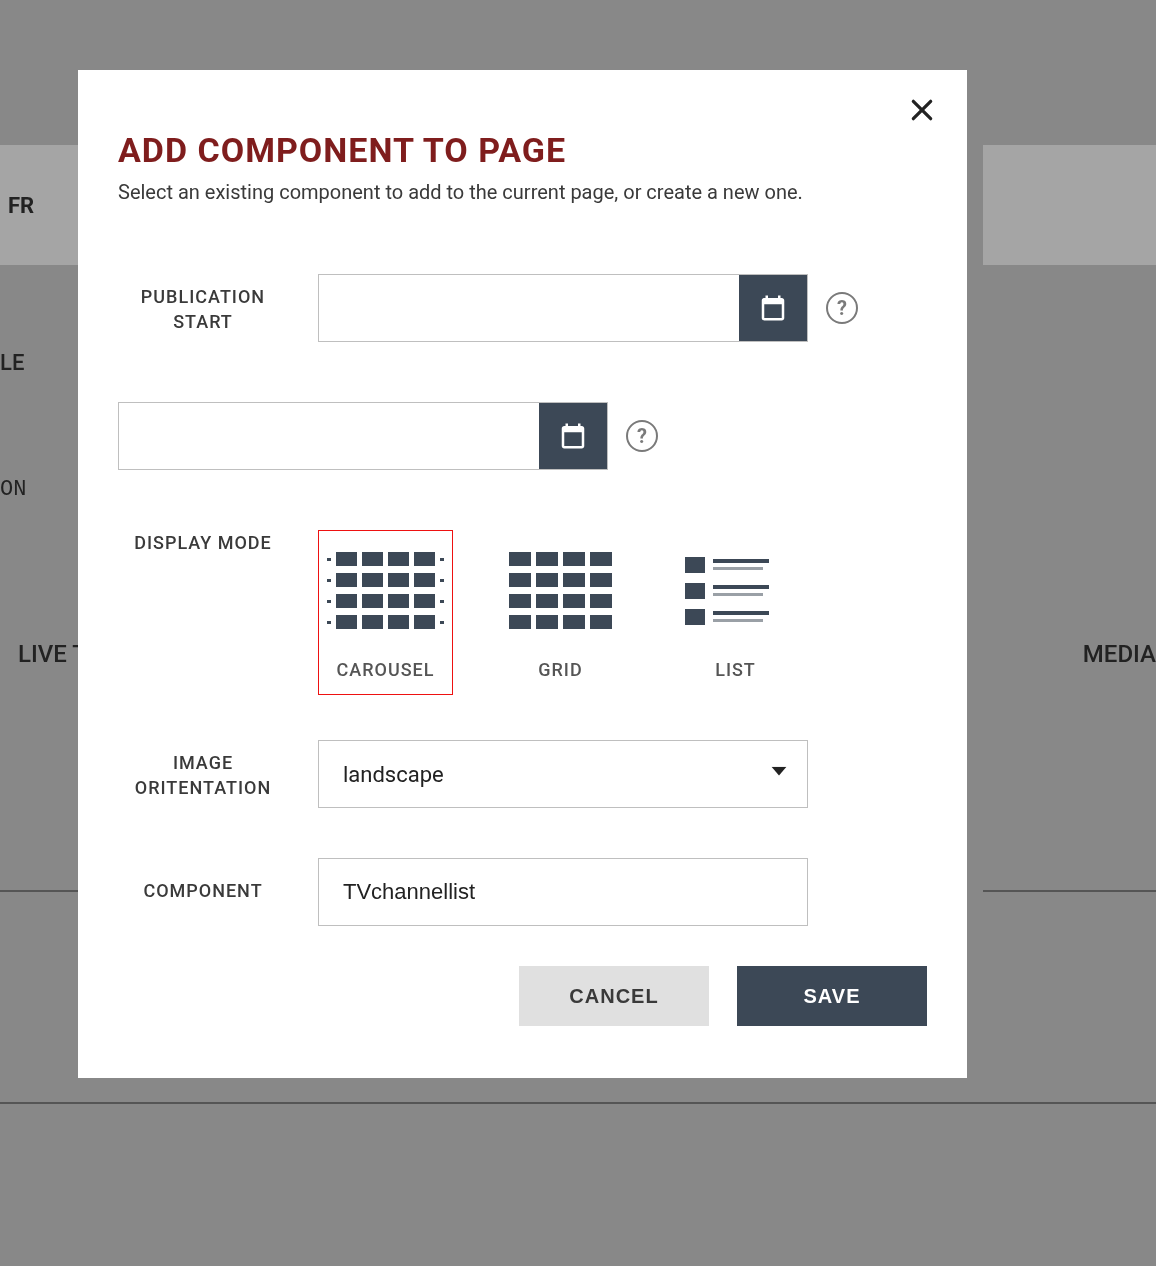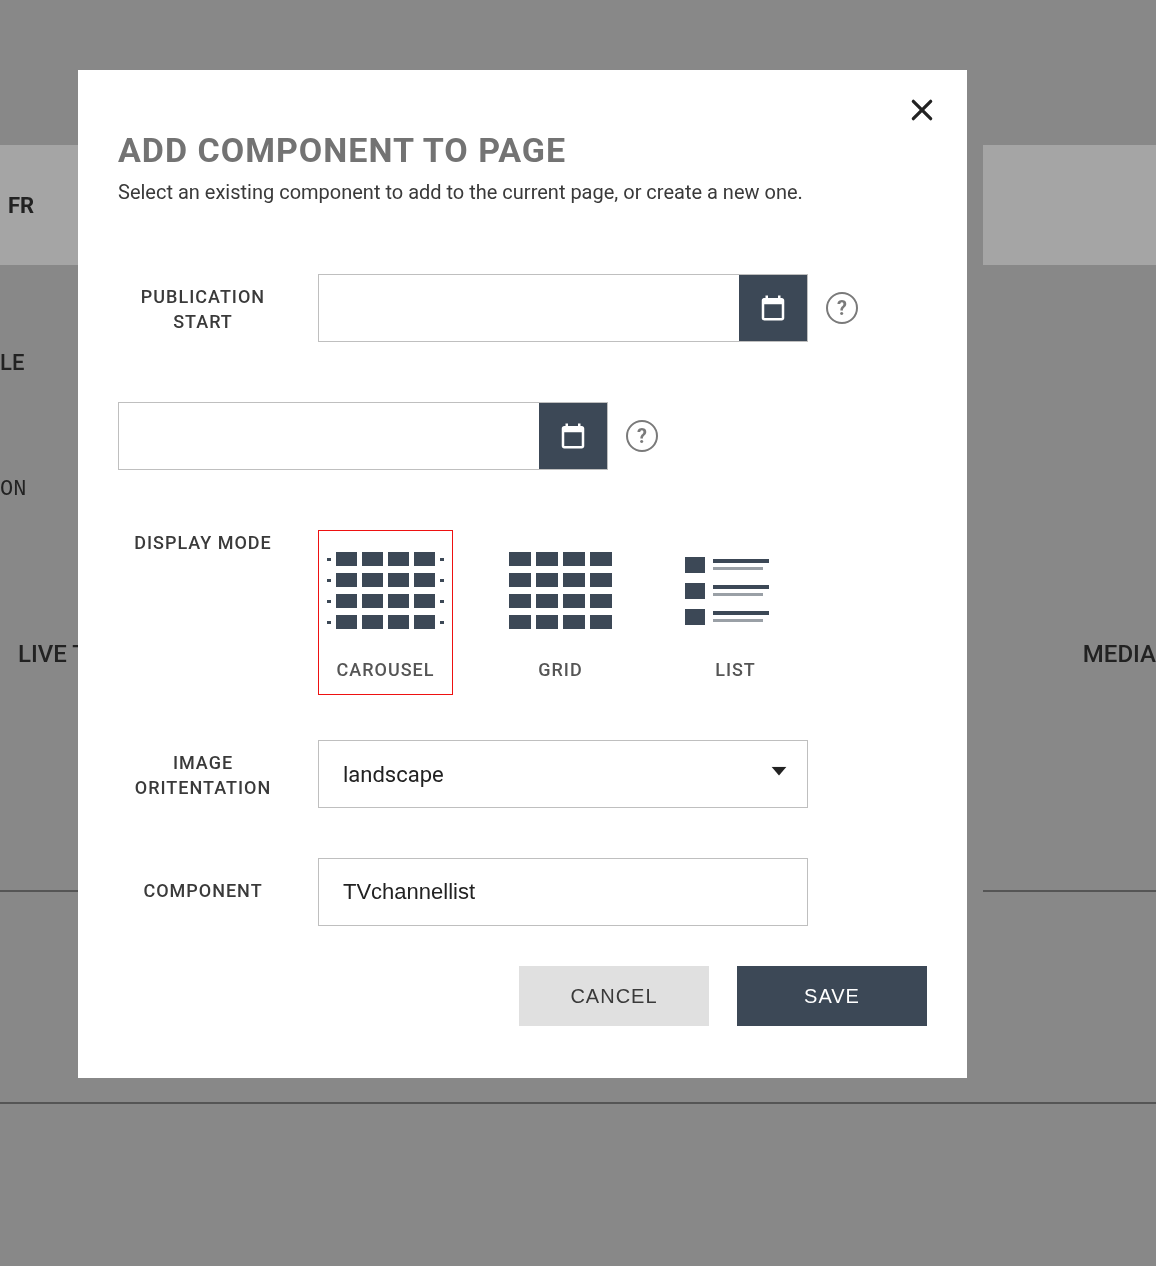--- a/index.html
+++ b/index.html
@@ -62,21 +62,21 @@
     cursor: pointer;
     display: flex;
     align-items: center;
     justify-content: center;
   }
   .close-btn svg { width: 26px; height: 26px; }
   .modal h1 {
     font-size: 34px;
     font-weight: 700;
     letter-spacing: 1px;
-    color: #737373;
+    color: #7f1d1d;
     margin-bottom: 10px;
   }
   .modal .subtitle {
     font-size: 20px;
     color: #3a3a3a;
     margin-bottom: 70px;
   }
   .form-row {
     display: flex;
     align-items: flex-start;
@@ -208,21 +208,21 @@
     display: flex;
     justify-content: flex-end;
     gap: 28px;
     margin-top: 30px;
     padding-right: 0;
   }
   .btn {
     height: 60px;
     padding: 0 48px;
     font-size: 20px;
-    font-weight: 400;
+    font-weight: 700;
     letter-spacing: 1px;
     border: none;
     cursor: pointer;
     display: flex;
     align-items: center;
     justify-content: center;
   }
   .btn-cancel { background: #e0e0e0; color: #3a3a3a; min-width: 190px; }
   .btn-save { background: #3c4856; color: #fff; min-width: 190px; text-align: right; }
   .hr-line {

